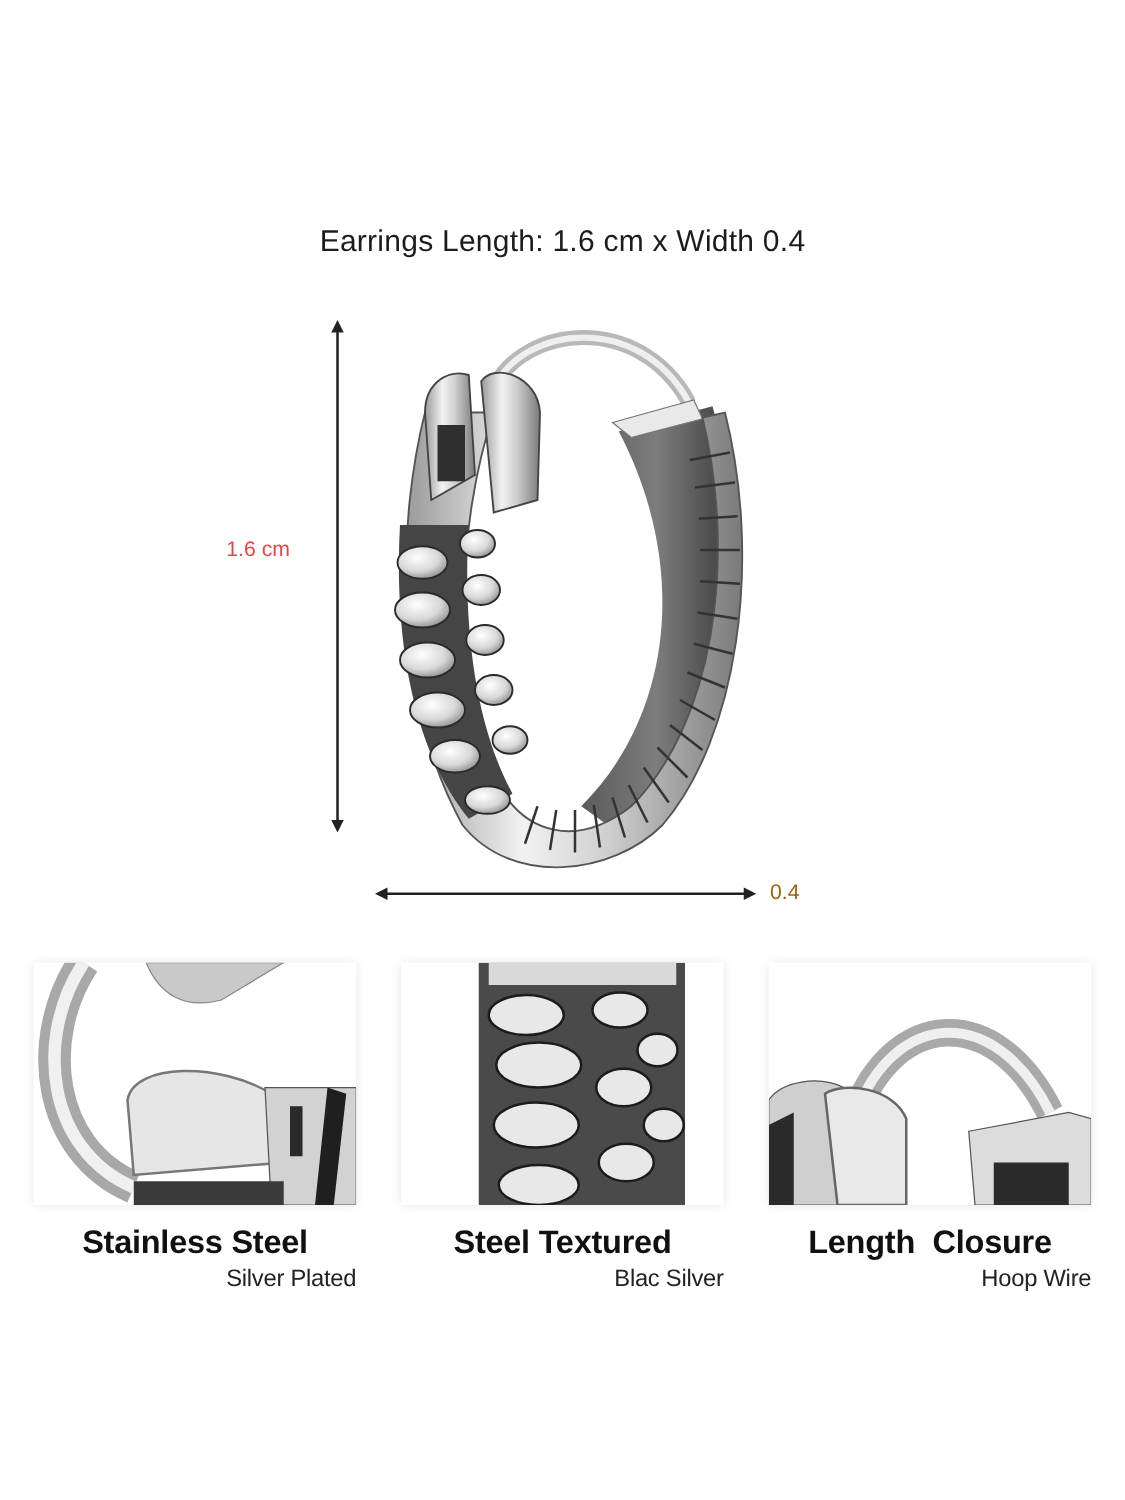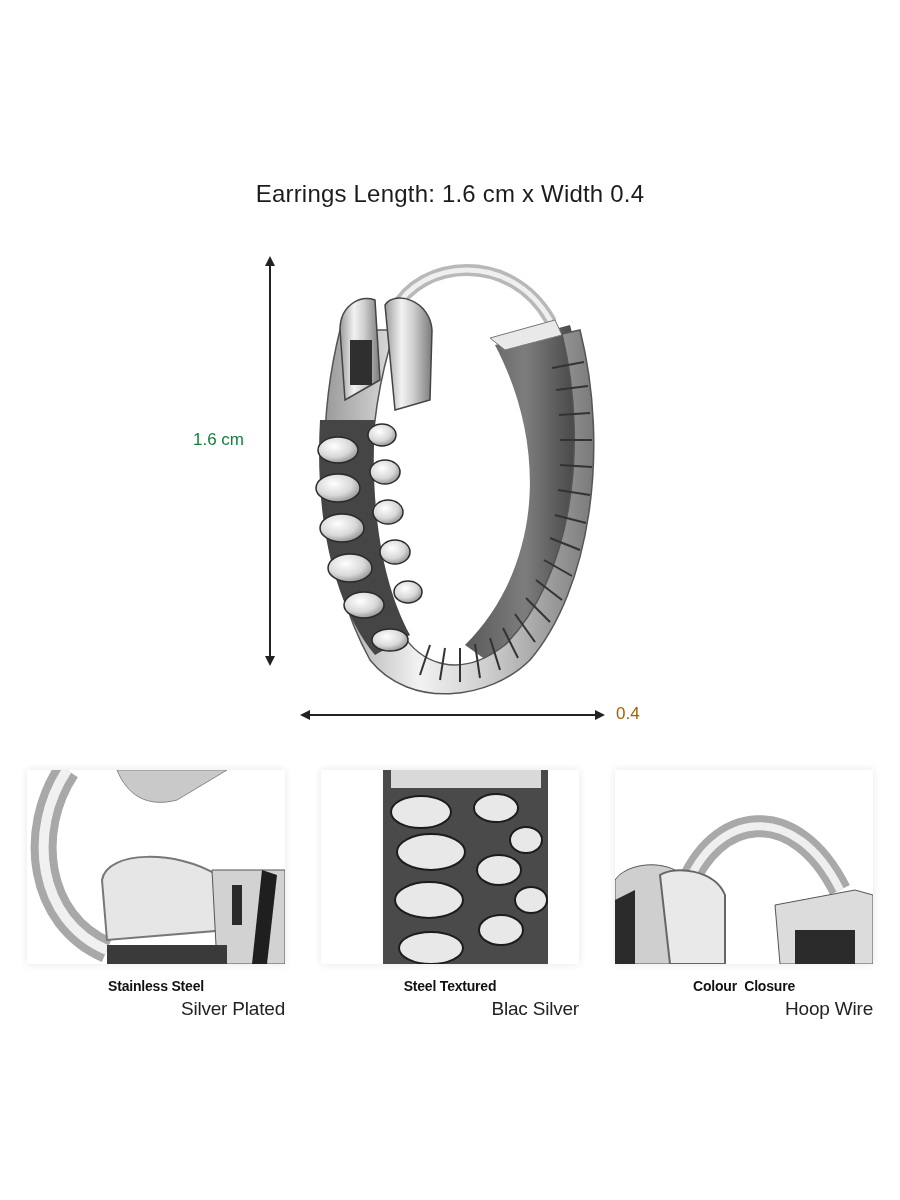--- a/index.html
+++ b/index.html
@@ -1,30 +1,30 @@
 <!DOCTYPE html>
 <html><head>
 <meta charset="utf-8">
 <style>
   html, body { margin: 0; padding: 0; background: #ffffff; }
   body { width: 900px; height: 1200px; position: relative; overflow: hidden;
          font-family: "Liberation Sans", "DejaVu Sans", sans-serif; color: #1a1a1a; }
   .title { position: absolute; left: 0; width: 900px; top: 180px; text-align: center;
            font-size: 24px; font-weight: 400; letter-spacing: 0.2px; color: #1c1c1c; }
   .dim-v { position: absolute; left: 268px; top: 256px; width: 3px; height: 410px; }
-  .dim-v-label { position: absolute; left: 193px; top: 430px; font-size: 17px; color: #15803d; }
+  .dim-v-label { position: absolute; left: 181px; top: 430px; font-size: 17px; color: #ef4444; }
   .dim-h { position: absolute; left: 300px; top: 712px; width: 305px; height: 6px; }
   .dim-h-label { position: absolute; left: 616px; top: 704px; font-size: 17px; color: #a16207; }
   .hero { position: absolute; left: 300px; top: 250px; width: 320px; height: 460px; }
   .cards { position: absolute; top: 770px; left: 0; width: 900px; height: 200px; }
   .card { position: absolute; top: 0; width: 258px; height: 194px; background: #fff;
           box-shadow: 0 0 8px rgba(0,0,0,0.10); overflow: hidden; }
   .card svg { width: 100%; height: 100%; display: block; }
   .caption { position: absolute; top: 978px; width: 258px; text-align: center; }
-  .caption .t { font-size: 14px; font-weight: 700; color: #111; letter-spacing: -0.2px; }
+  .caption .t { font-size: 26px; font-weight: 700; color: #111; letter-spacing: -0.2px; }
   .caption .s { font-size: 19px; font-weight: 400; color: #222; margin-top: 4px; letter-spacing: -0.2px; text-align: right; }
 </style>
 </head>
 <body>
 
 <div class="title">Earrings Length: 1.6 cm x Width 0.4</div>
 
 <svg class="dim-v" viewBox="0 0 12 410" preserveAspectRatio="none" style="left:264px;width:12px;">
   <line x1="6" y1="6" x2="6" y2="404" stroke="#222" stroke-width="2"></line>
   <polygon points="6,0 1,10 11,10" fill="#222"></polygon>
@@ -160,15 +160,15 @@
 
 <div class="caption" style="left:27px;">
   <div class="t">Stainless Steel</div>
   <div class="s">Silver Plated</div>
 </div>
 <div class="caption" style="left:321px;">
   <div class="t">Steel Textured</div>
   <div class="s">Blac Silver</div>
 </div>
 <div class="caption" style="left:615px;">
-  <div class="t" style="white-space:pre;">Colour  Closure</div>
+  <div class="t" style="white-space:pre;">Length  Closure</div>
   <div class="s">Hoop Wire</div>
 </div>
 
 </body></html>

